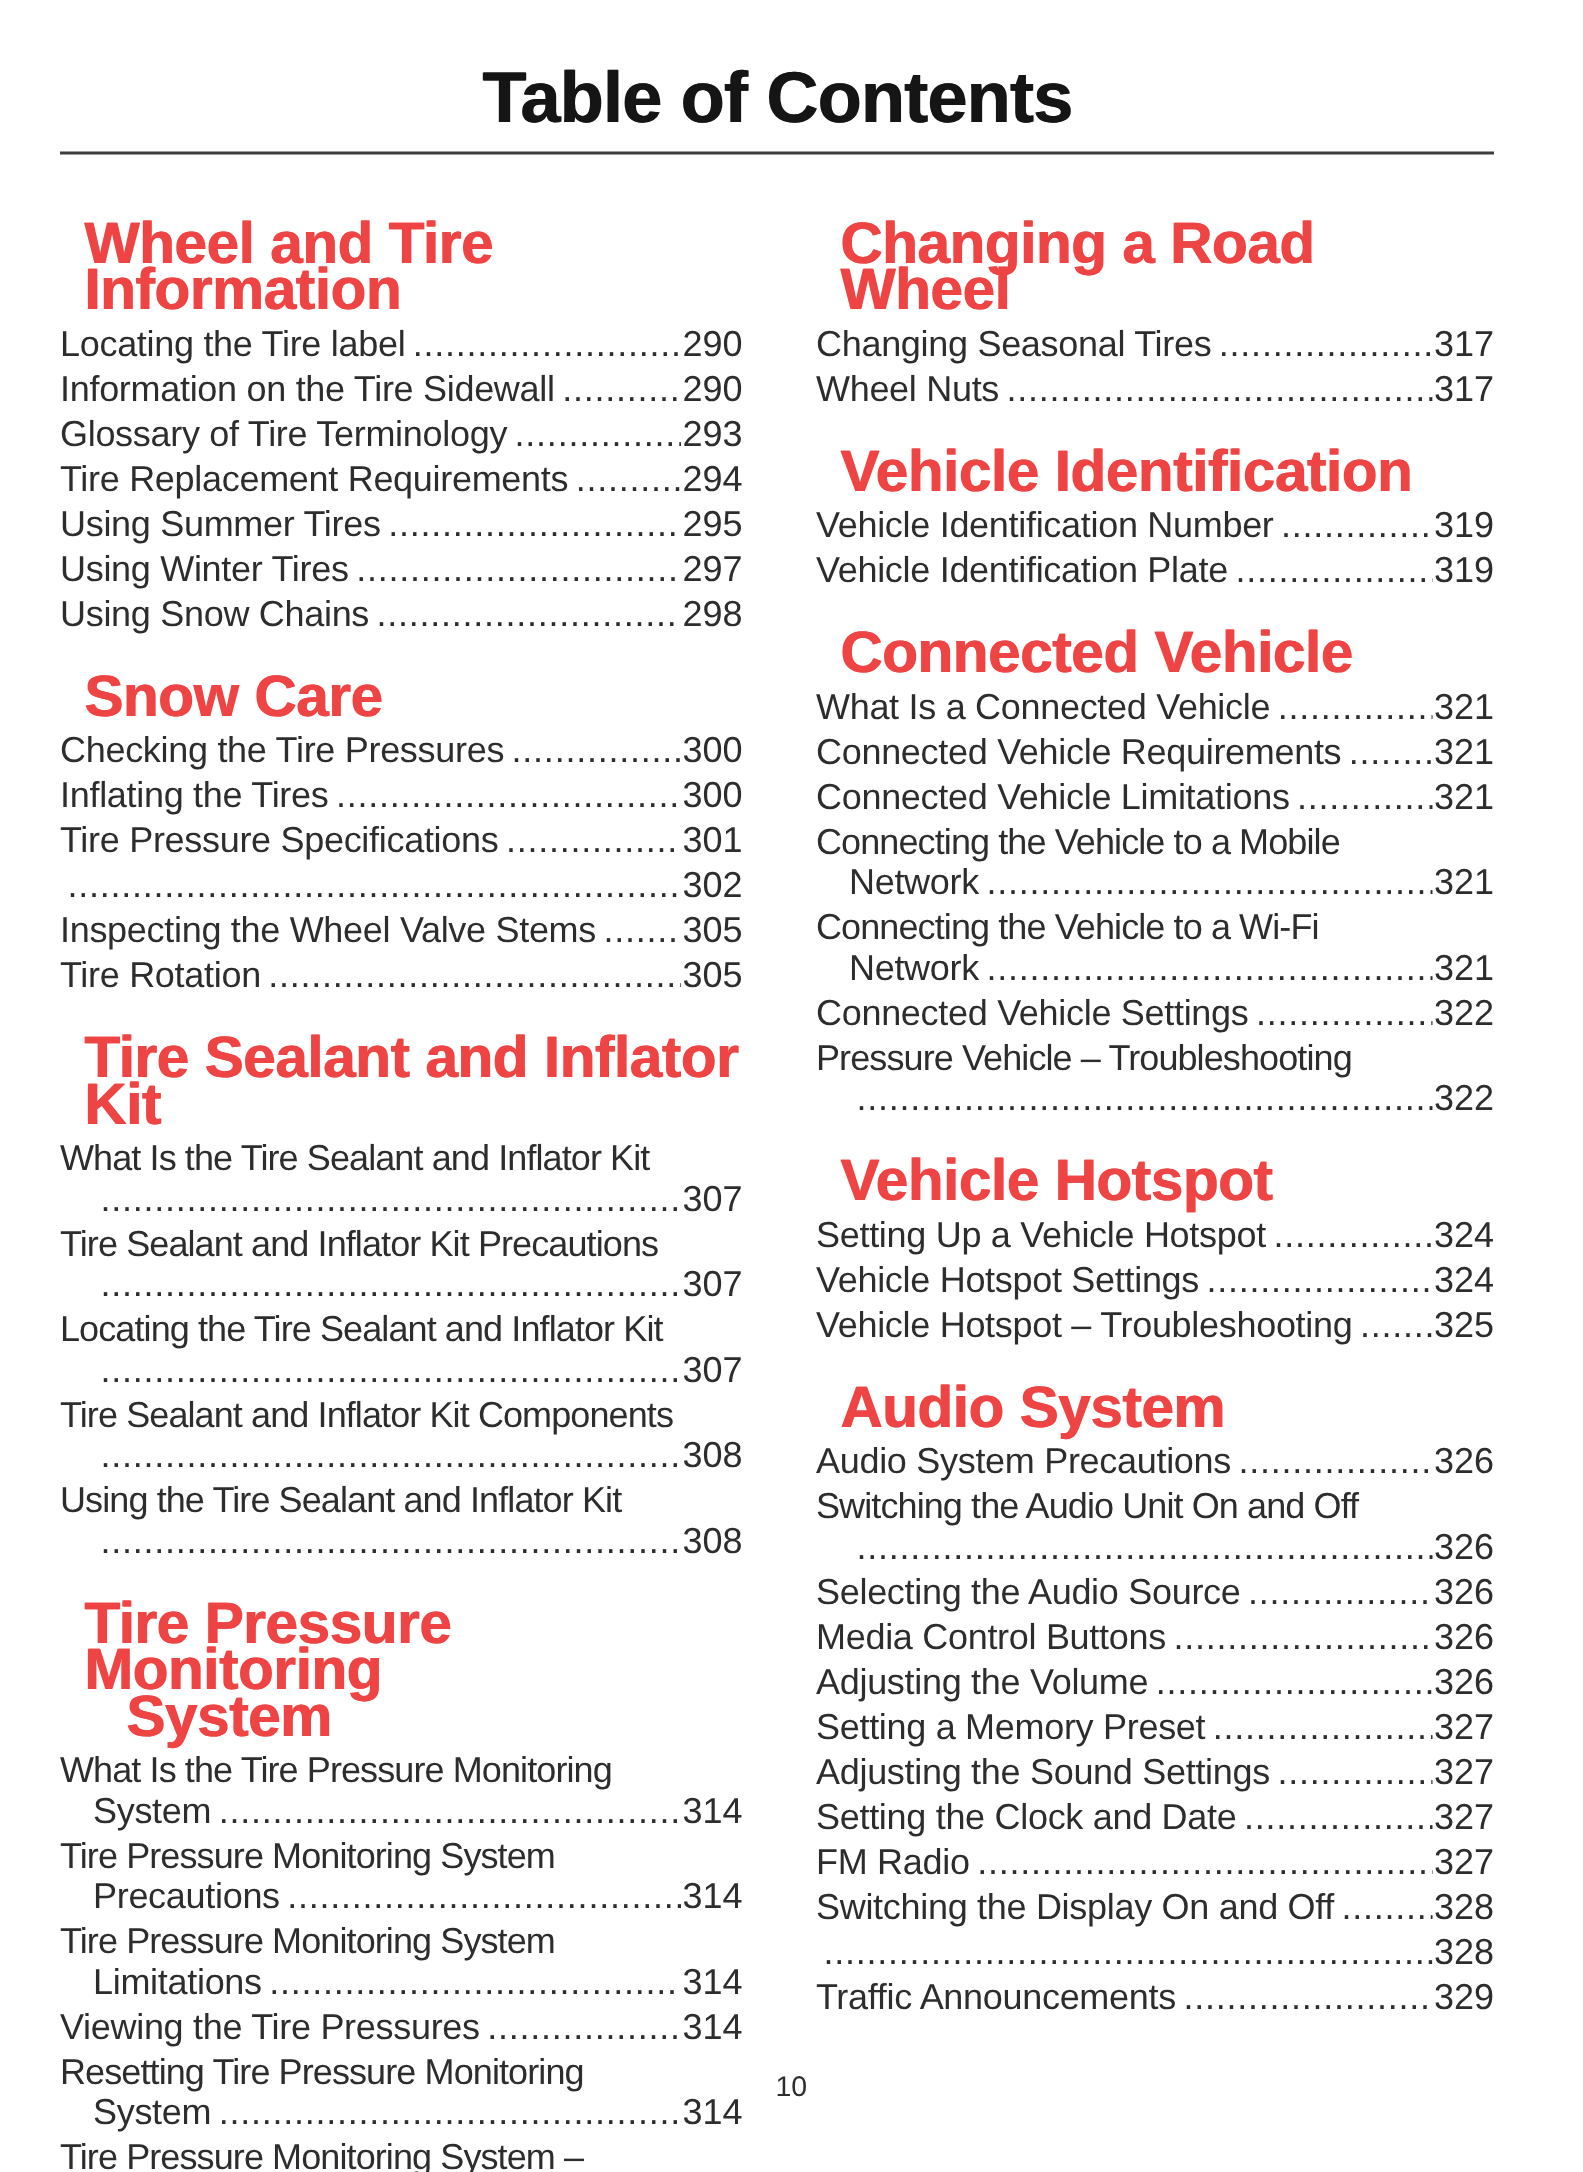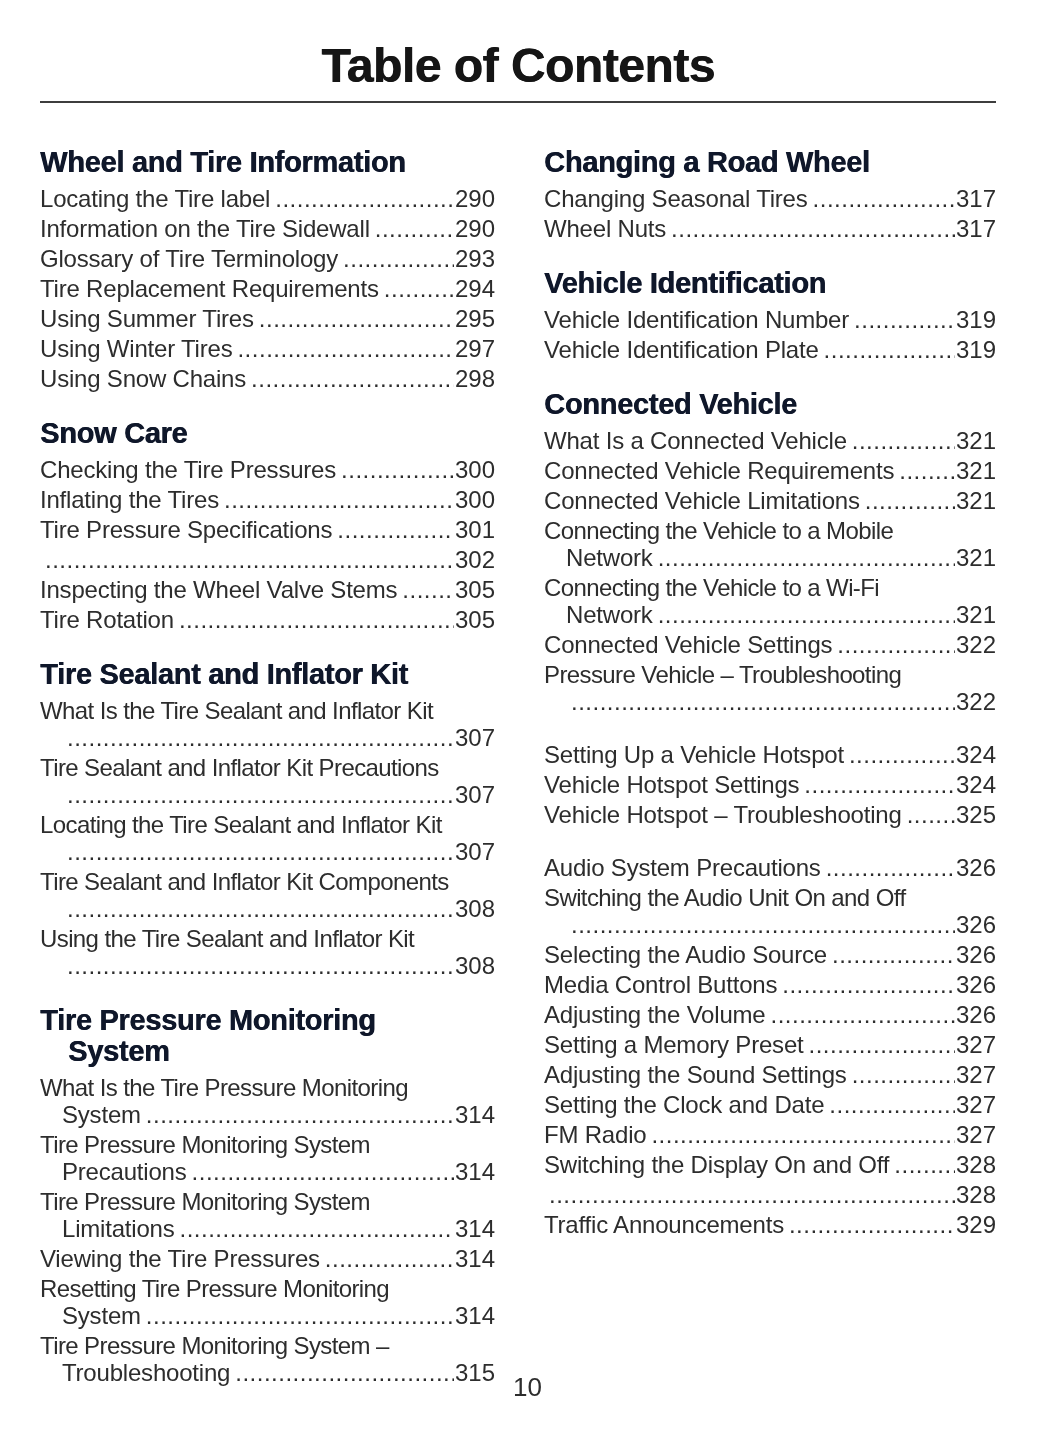--- a/index.html
+++ b/index.html
@@ -28,26 +28,26 @@
     border: none;
     border-top: 2px solid #3d3d3d;
     margin: 15px 0 0 0;
   }
   .columns { display: flex; gap: 49px; margin-top: 44px; }
   .col { flex: none; }
   .col-left  { width: 455px; }
   .col-right { width: 452px; }
   .toc-section { margin-bottom: 26px; }
   .sec-title {
-    margin: 0 0 7px 0;
-    font-size: 29px;
+    margin: 0 0 7px 16px;
+    font-size: 39px;
     line-height: 31px;
     font-weight: 700;
     letter-spacing: -0.3px;
-    color: #0f172a;
+    color: #ef4444;
     text-shadow: 0.6px 0 0 currentColor;
   }
   .sec-title .cont { padding-left: 28px; }
   .entry { margin-bottom: 3px; text-align: center; }
   .line {
     display: flex;
     align-items: baseline;
     font-size: 24px;
     line-height: 27px;
     white-space: nowrap;
@@ -62,21 +62,21 @@
     min-width: 10px;
     letter-spacing: 0.5px;
     margin: 0 1px 0 5px;
   }
   .pagenum { flex: none; }
   .folio {
     position: absolute;
     left: 0; right: 0;
     bottom: 45px;
     text-align: center;
-    font-size: 26px;
+    font-size: 19px;
     color: #2d2d2d;
   }
 </style>
 </head>
 <body>
 
 <div class="page">
   <div class="content">
     <h1 class="doc-title">Table of Contents</h1>
     <hr class="rule">
@@ -397,20 +397,23 @@
                 <span class="etext">Pressure Vehicle – Troubleshooting</span>
               </div>
               <div class="line indent">
                 <span class="etext"></span>
                 <span class="dots">............................................................................................................................................</span>
                 <span class="pagenum">322</span>
               </div>
             </div>
           </section>
           <section class="toc-section">
+            <h2 class="sec-title">
+              <div>Vehicle Hotspot</div>
+            </h2>
             <div class="entry">
               <div class="line">
                 <span class="etext">Setting Up a Vehicle Hotspot</span>
                 <span class="dots">............................................................................................................................................</span>
                 <span class="pagenum">324</span>
               </div>
             </div>
             <div class="entry">
               <div class="line">
                 <span class="etext">Vehicle Hotspot Settings</span>
@@ -420,20 +423,23 @@
             </div>
             <div class="entry">
               <div class="line">
                 <span class="etext">Vehicle Hotspot – Troubleshooting</span>
                 <span class="dots">............................................................................................................................................</span>
                 <span class="pagenum">325</span>
               </div>
             </div>
           </section>
           <section class="toc-section">
+            <h2 class="sec-title">
+              <div>Audio System</div>
+            </h2>
             <div class="entry">
               <div class="line">
                 <span class="etext">Audio System Precautions</span>
                 <span class="dots">............................................................................................................................................</span>
                 <span class="pagenum">326</span>
               </div>
             </div>
             <div class="entry">
               <div class="line noleader">
                 <span class="etext">Switching the Audio Unit On and Off</span>

